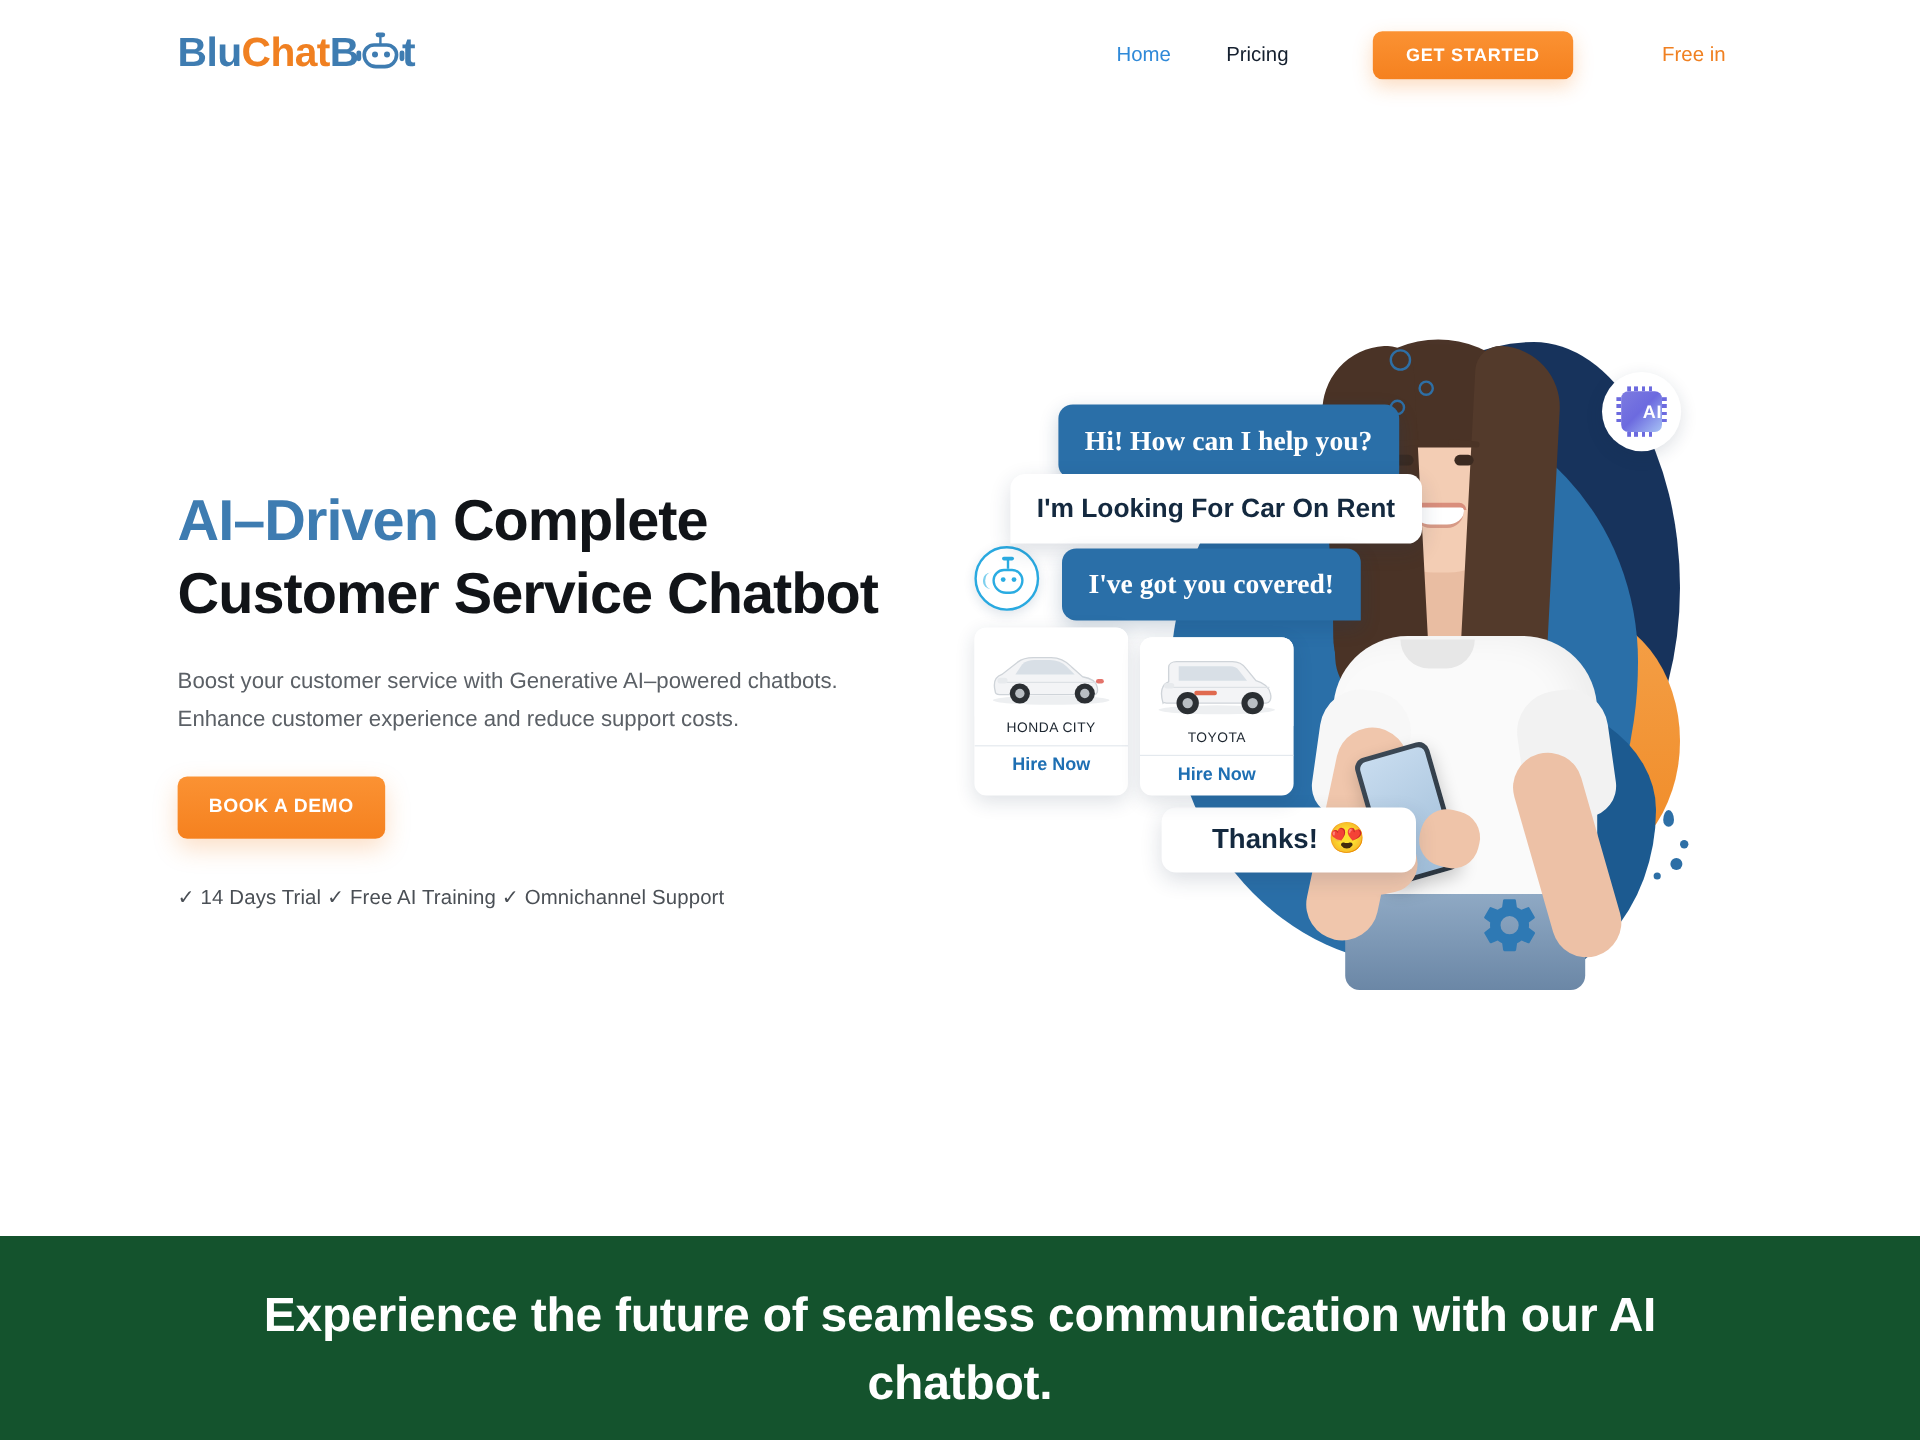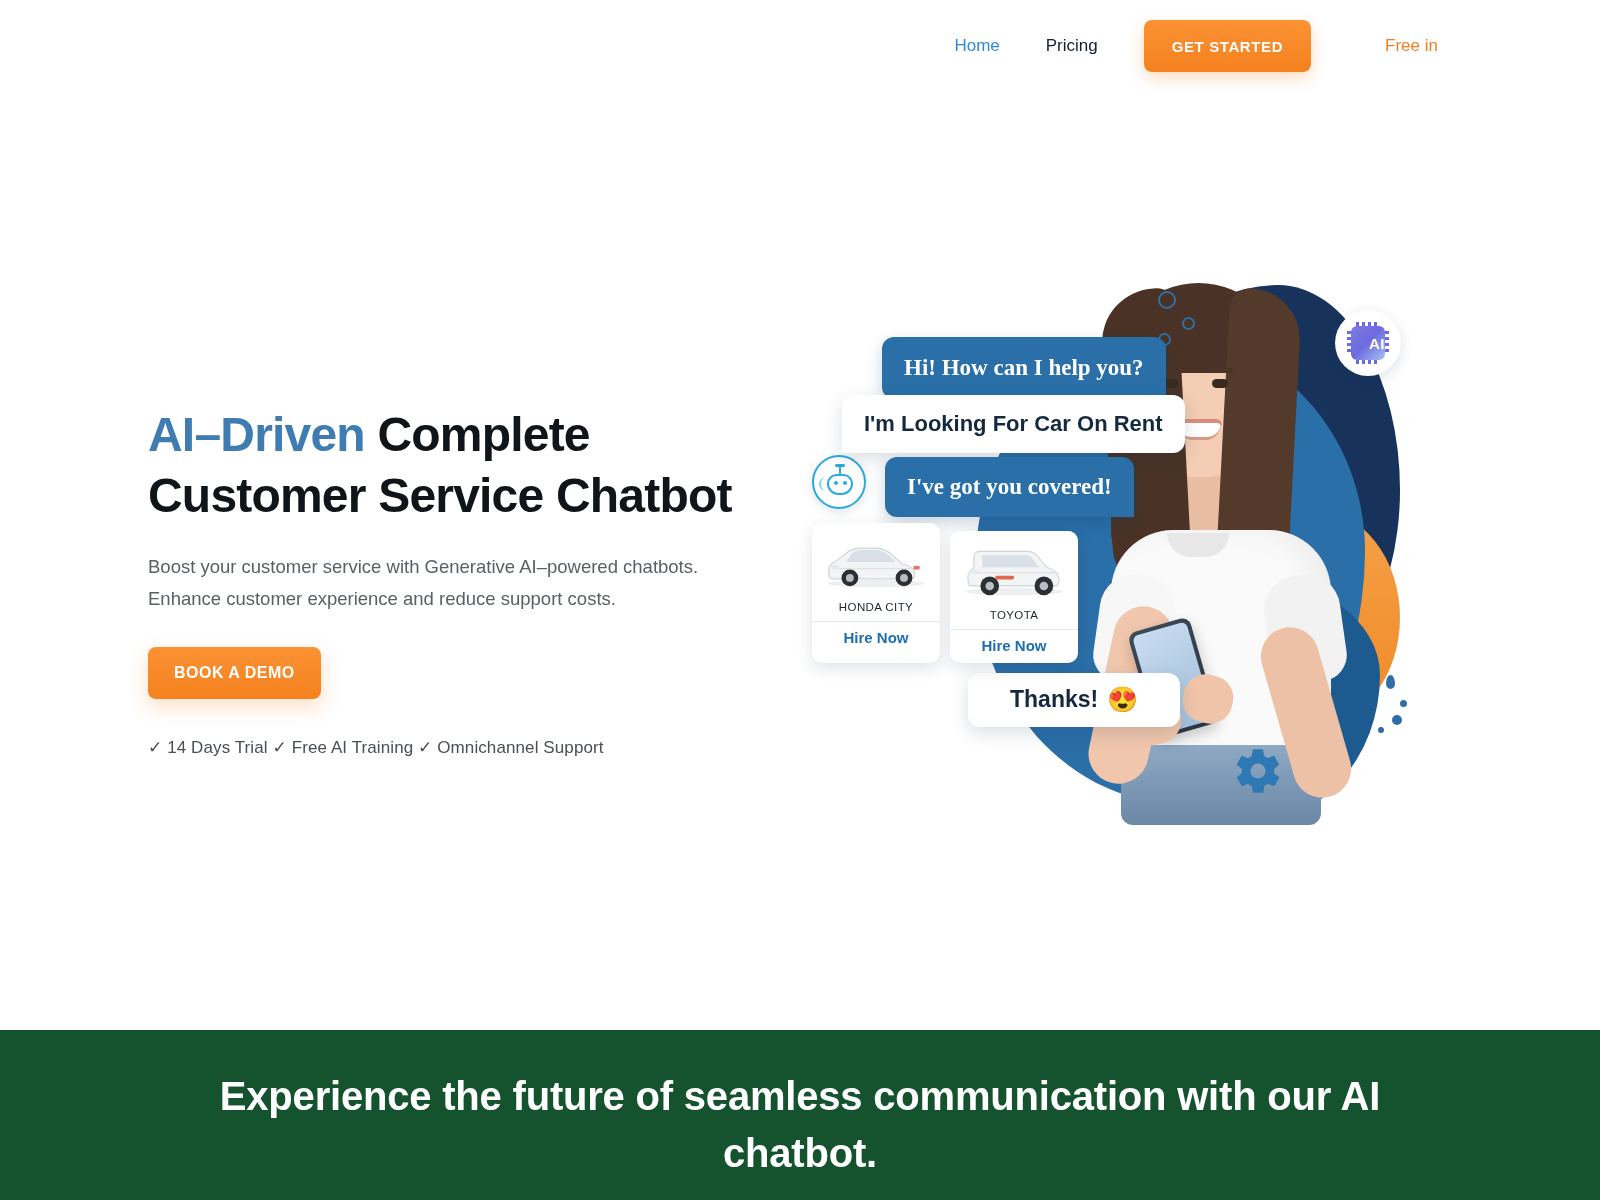--- a/index.html
+++ b/index.html
@@ -102,27 +102,27 @@
     font-size: 17px;
     font-weight: 500;
     text-decoration: none;
     padding: 8px 14px;
     cursor: pointer;
     white-space: nowrap;
   }
   .nav-link.home    { color: #2F89D8; }
   .nav-link.pricing { color: #15202F; margin-left: 18px; }
   .btn-getstarted {
-    margin-left: 32px;
+    margin-left: 56px;
     background: linear-gradient(180deg,#FB9233 0%, #F5811F 100%);
     color: #fff;
     border: none;
     border-radius: 8px;
     padding: 0 28px;
-    height: 52px;
+    height: 40px;
     font-size: 15px;
     font-weight: 700;
     letter-spacing: 0.6px;
     cursor: pointer;
     font-family: "Liberation Sans", sans-serif;
     box-shadow: 0 6px 16px rgba(245,129,31,0.28);
     white-space: nowrap;
   }
   .nav-link.signin {
     color: #F08021;
@@ -532,20 +532,35 @@
     letter-spacing: -0.2px;
   }
 </style>
 </head>
 <body>
 
 <div class="page">
 
   <header class="header">
 
+    <div class="logo">
+      <span class="lg-blu">Blu</span>
+        <span class="lg-c">Chat</span>
+        <span class="lg-b">B</span>
+        <span class="logo-bot-face">
+        <span class="ant"></span>
+        <span class="ant-dot"></span>
+        <span class="ear-l"></span>
+        <span class="ear-r"></span>
+        <span class="head"></span>
+        <span class="eye l"></span>
+        <span class="eye r"></span>
+      </span>
+        <span class="lg-t">t</span>
+    </div>
 
     <nav class="nav">
       <a class="nav-link home" href="#">Home</a>
       <a class="nav-link pricing" href="#">Pricing</a>
       <button class="btn-getstarted">GET STARTED</button>
       <a class="nav-link signin" href="#">Free in</a>
     </nav>
 
   </header>
 

